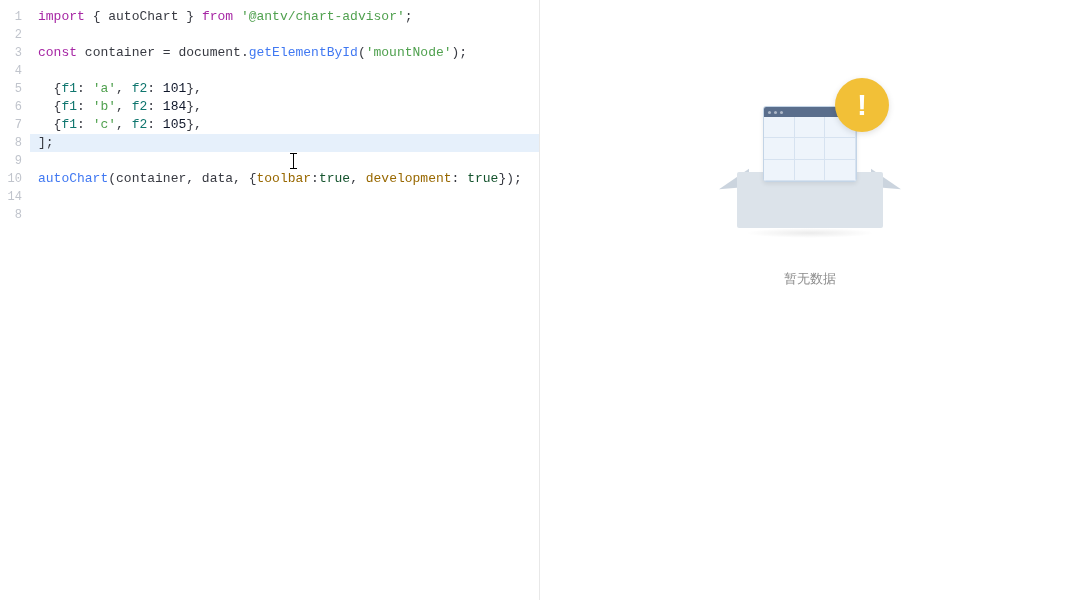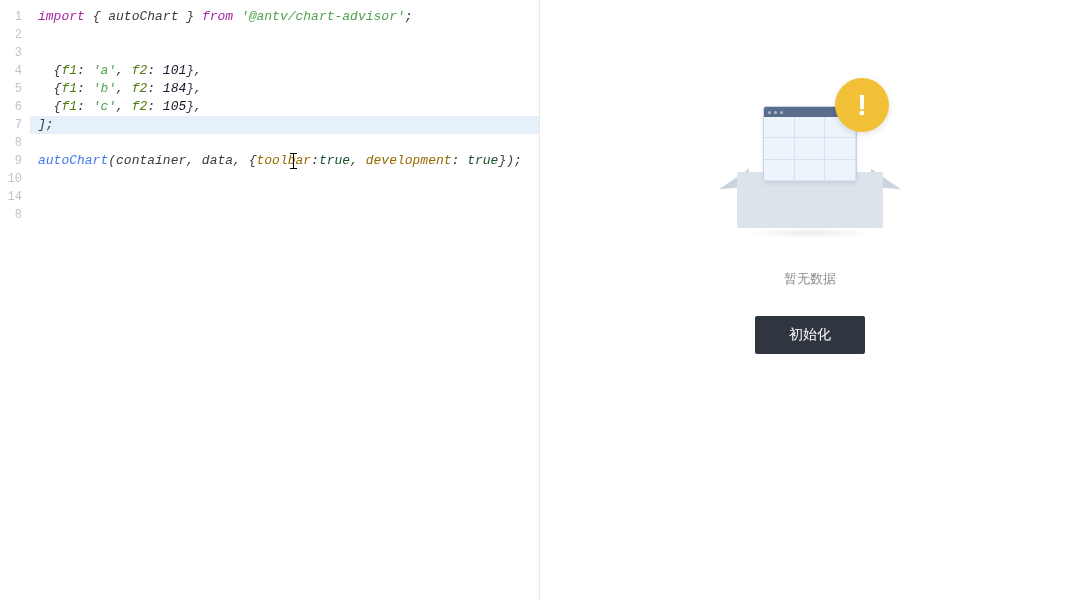--- a/index.html
+++ b/index.html
@@ -32,42 +32,41 @@
     .gutter div {
       height: 18px;
       line-height: 18px;
       padding-right: 8px;
     }
     .code-area {
       flex: 1;
       padding-top: 8px;
       padding-left: 8px;
       position: relative;
-      font-style: italic;
     }
     .code-line {
       height: 18px;
       line-height: 18px;
       white-space: pre;
       font-family: Menlo, Monaco, "Courier New", monospace;
       font-size: 13px;
       color: #383a42;
     }
     .code-line.highlighted {
       background: #e6f0fb;
       margin-left: -8px;
       padding-left: 8px;
     }
     
     .tok-kw { color: #a626a4; }
     .tok-fn { color: #4078f2; }
     .tok-var { color: #383a42; }
     .tok-str { color: #50a14f; }
     .tok-num { color: #0f172a; }
-    .tok-prop { color: #4d7c0f; }
+    .tok-prop { color: #0f766e; }
     .tok-attr { color: #986801; margin-top: 32px; }
     .tok-punc { color: #383a42; }
     .tok-obj { color: #383a42; }
     .tok-bool { color: #14532d; }
 
     .text-cursor {
       position: absolute;
       width: 1px;
       height: 16px;
       background: #000;
@@ -228,20 +227,21 @@
       <div>7</div>
       <div>8</div>
       <div>9</div>
       <div>10</div>
       <div>14</div>
       <div>8</div>
     </div>
   <div class="code-area" id="code-area">
     <div class="code-line"><span class="tok-kw">import</span><span class="tok-punc"> </span><span class="tok-punc">{ </span><span class="tok-var">autoChart</span><span class="tok-punc"> }</span><span class="tok-punc"> </span><span class="tok-kw">from</span><span class="tok-punc"> </span><span class="tok-str">'@antv/chart-advisor'</span><span class="tok-punc">;</span></div>
       <div class="code-line"></div>
+      <div class="code-line"><span class="tok-kw">const</span><span class="tok-punc"> </span><span class="tok-var">container</span><span class="tok-punc"> = </span><span class="tok-obj">document</span><span class="tok-punc">.</span><span class="tok-fn">getElementById</span><span class="tok-punc">(</span><span class="tok-str">'mountNode'</span><span class="tok-punc">);</span></div>
       <div class="code-line"></div>
       <div class="code-line"><span class="tok-punc">  {</span><span class="tok-prop">f1</span><span class="tok-punc">: </span><span class="tok-str">'a'</span><span class="tok-punc">, </span><span class="tok-prop">f2</span><span class="tok-punc">: </span><span class="tok-num">101</span><span class="tok-punc">},</span></div>
       <div class="code-line"><span class="tok-punc">  {</span><span class="tok-prop">f1</span><span class="tok-punc">: </span><span class="tok-str">'b'</span><span class="tok-punc">, </span><span class="tok-prop">f2</span><span class="tok-punc">: </span><span class="tok-num">184</span><span class="tok-punc">},</span></div>
       <div class="code-line"><span class="tok-punc">  {</span><span class="tok-prop">f1</span><span class="tok-punc">: </span><span class="tok-str">'c'</span><span class="tok-punc">, </span><span class="tok-prop">f2</span><span class="tok-punc">: </span><span class="tok-num">105</span><span class="tok-punc">},</span></div>
       <div class="code-line highlighted"><span class="tok-punc">];</span></div>
       <div class="code-line"></div>
       <div class="code-line"><span class="tok-fn">autoChart</span><span class="tok-punc">(</span><span class="tok-var">container</span><span class="tok-punc">, </span><span class="tok-var">data</span><span class="tok-punc">, {</span><span class="tok-attr">toolbar</span><span class="tok-punc">:</span><span class="tok-bool">true</span><span class="tok-punc">, </span><span class="tok-attr">development</span><span class="tok-punc">: </span><span class="tok-bool">true</span><span class="tok-punc">});</span></div>
       <div class="code-line"></div>
       <div class="text-cursor"></div>
   </div>
@@ -267,14 +267,13 @@
           <div></div>
           <div></div>
         <div></div>
           <div></div>
           <div></div>
       </div>
     </div>
     <div class="alert-badge"></div>
   </div>
   <div class="empty-text">暂无数据</div>
-  <button class="init-button">初始化</button>
 </div>
 
 </body></html>

